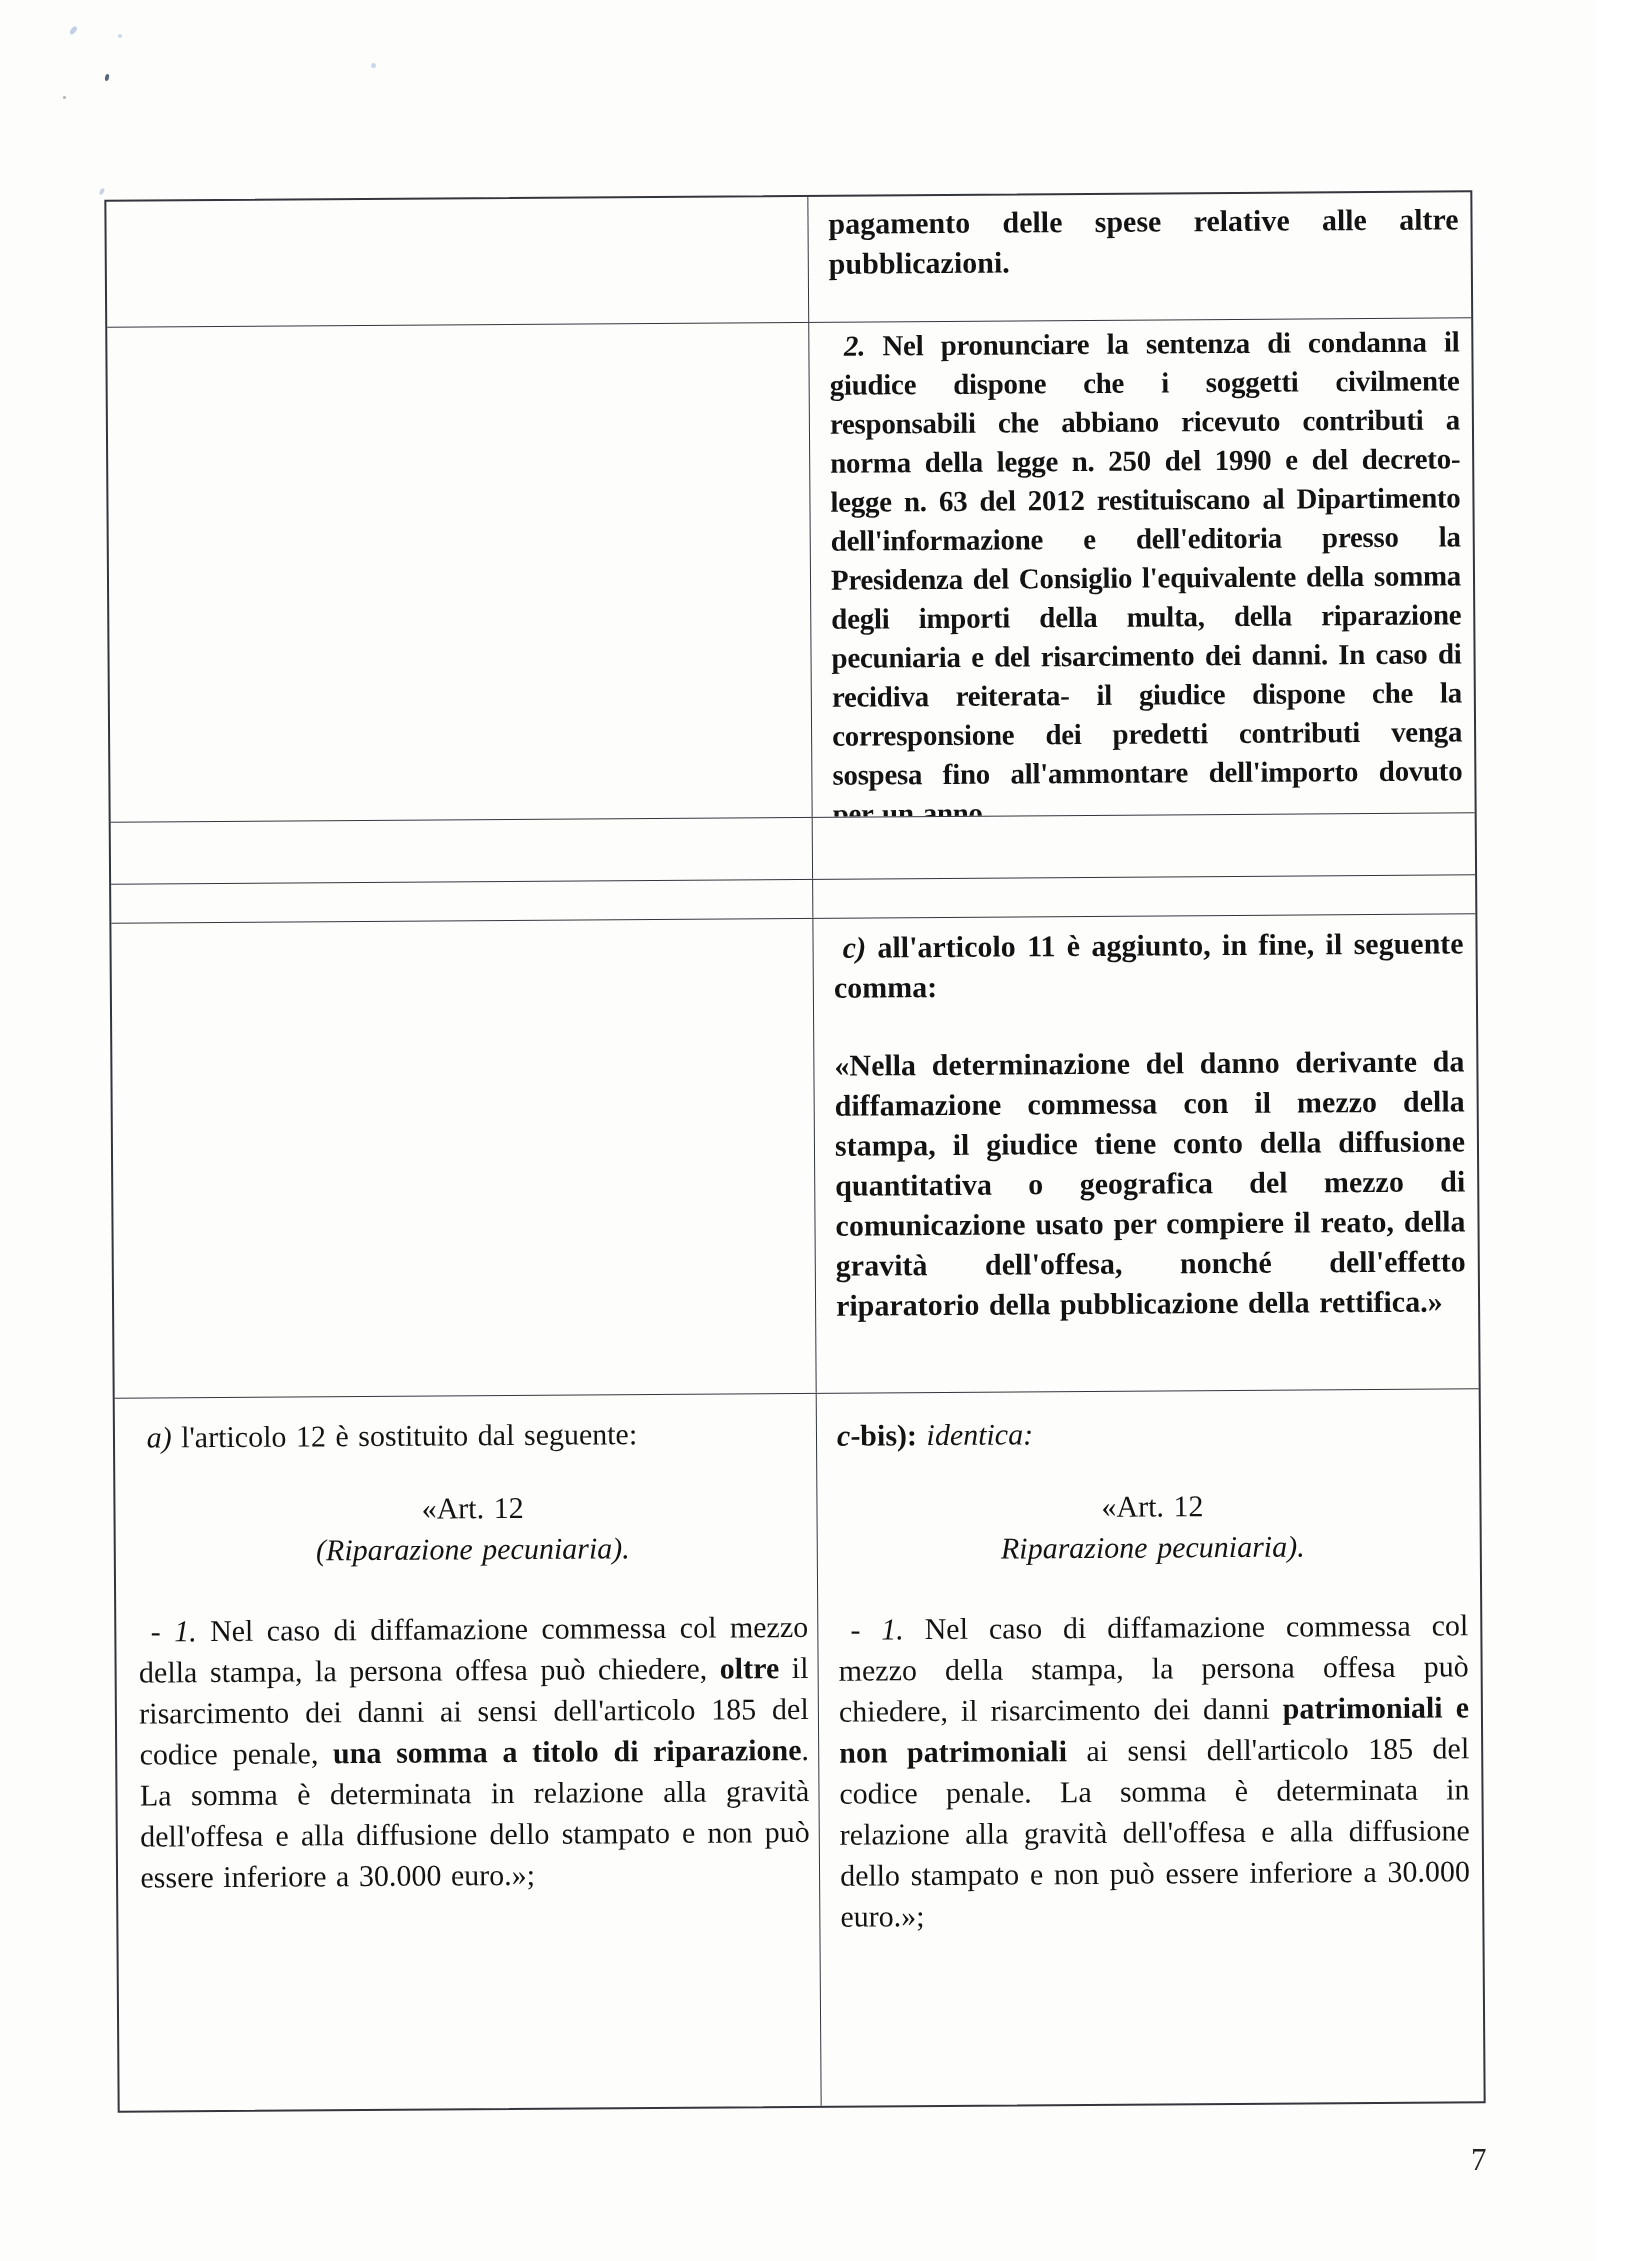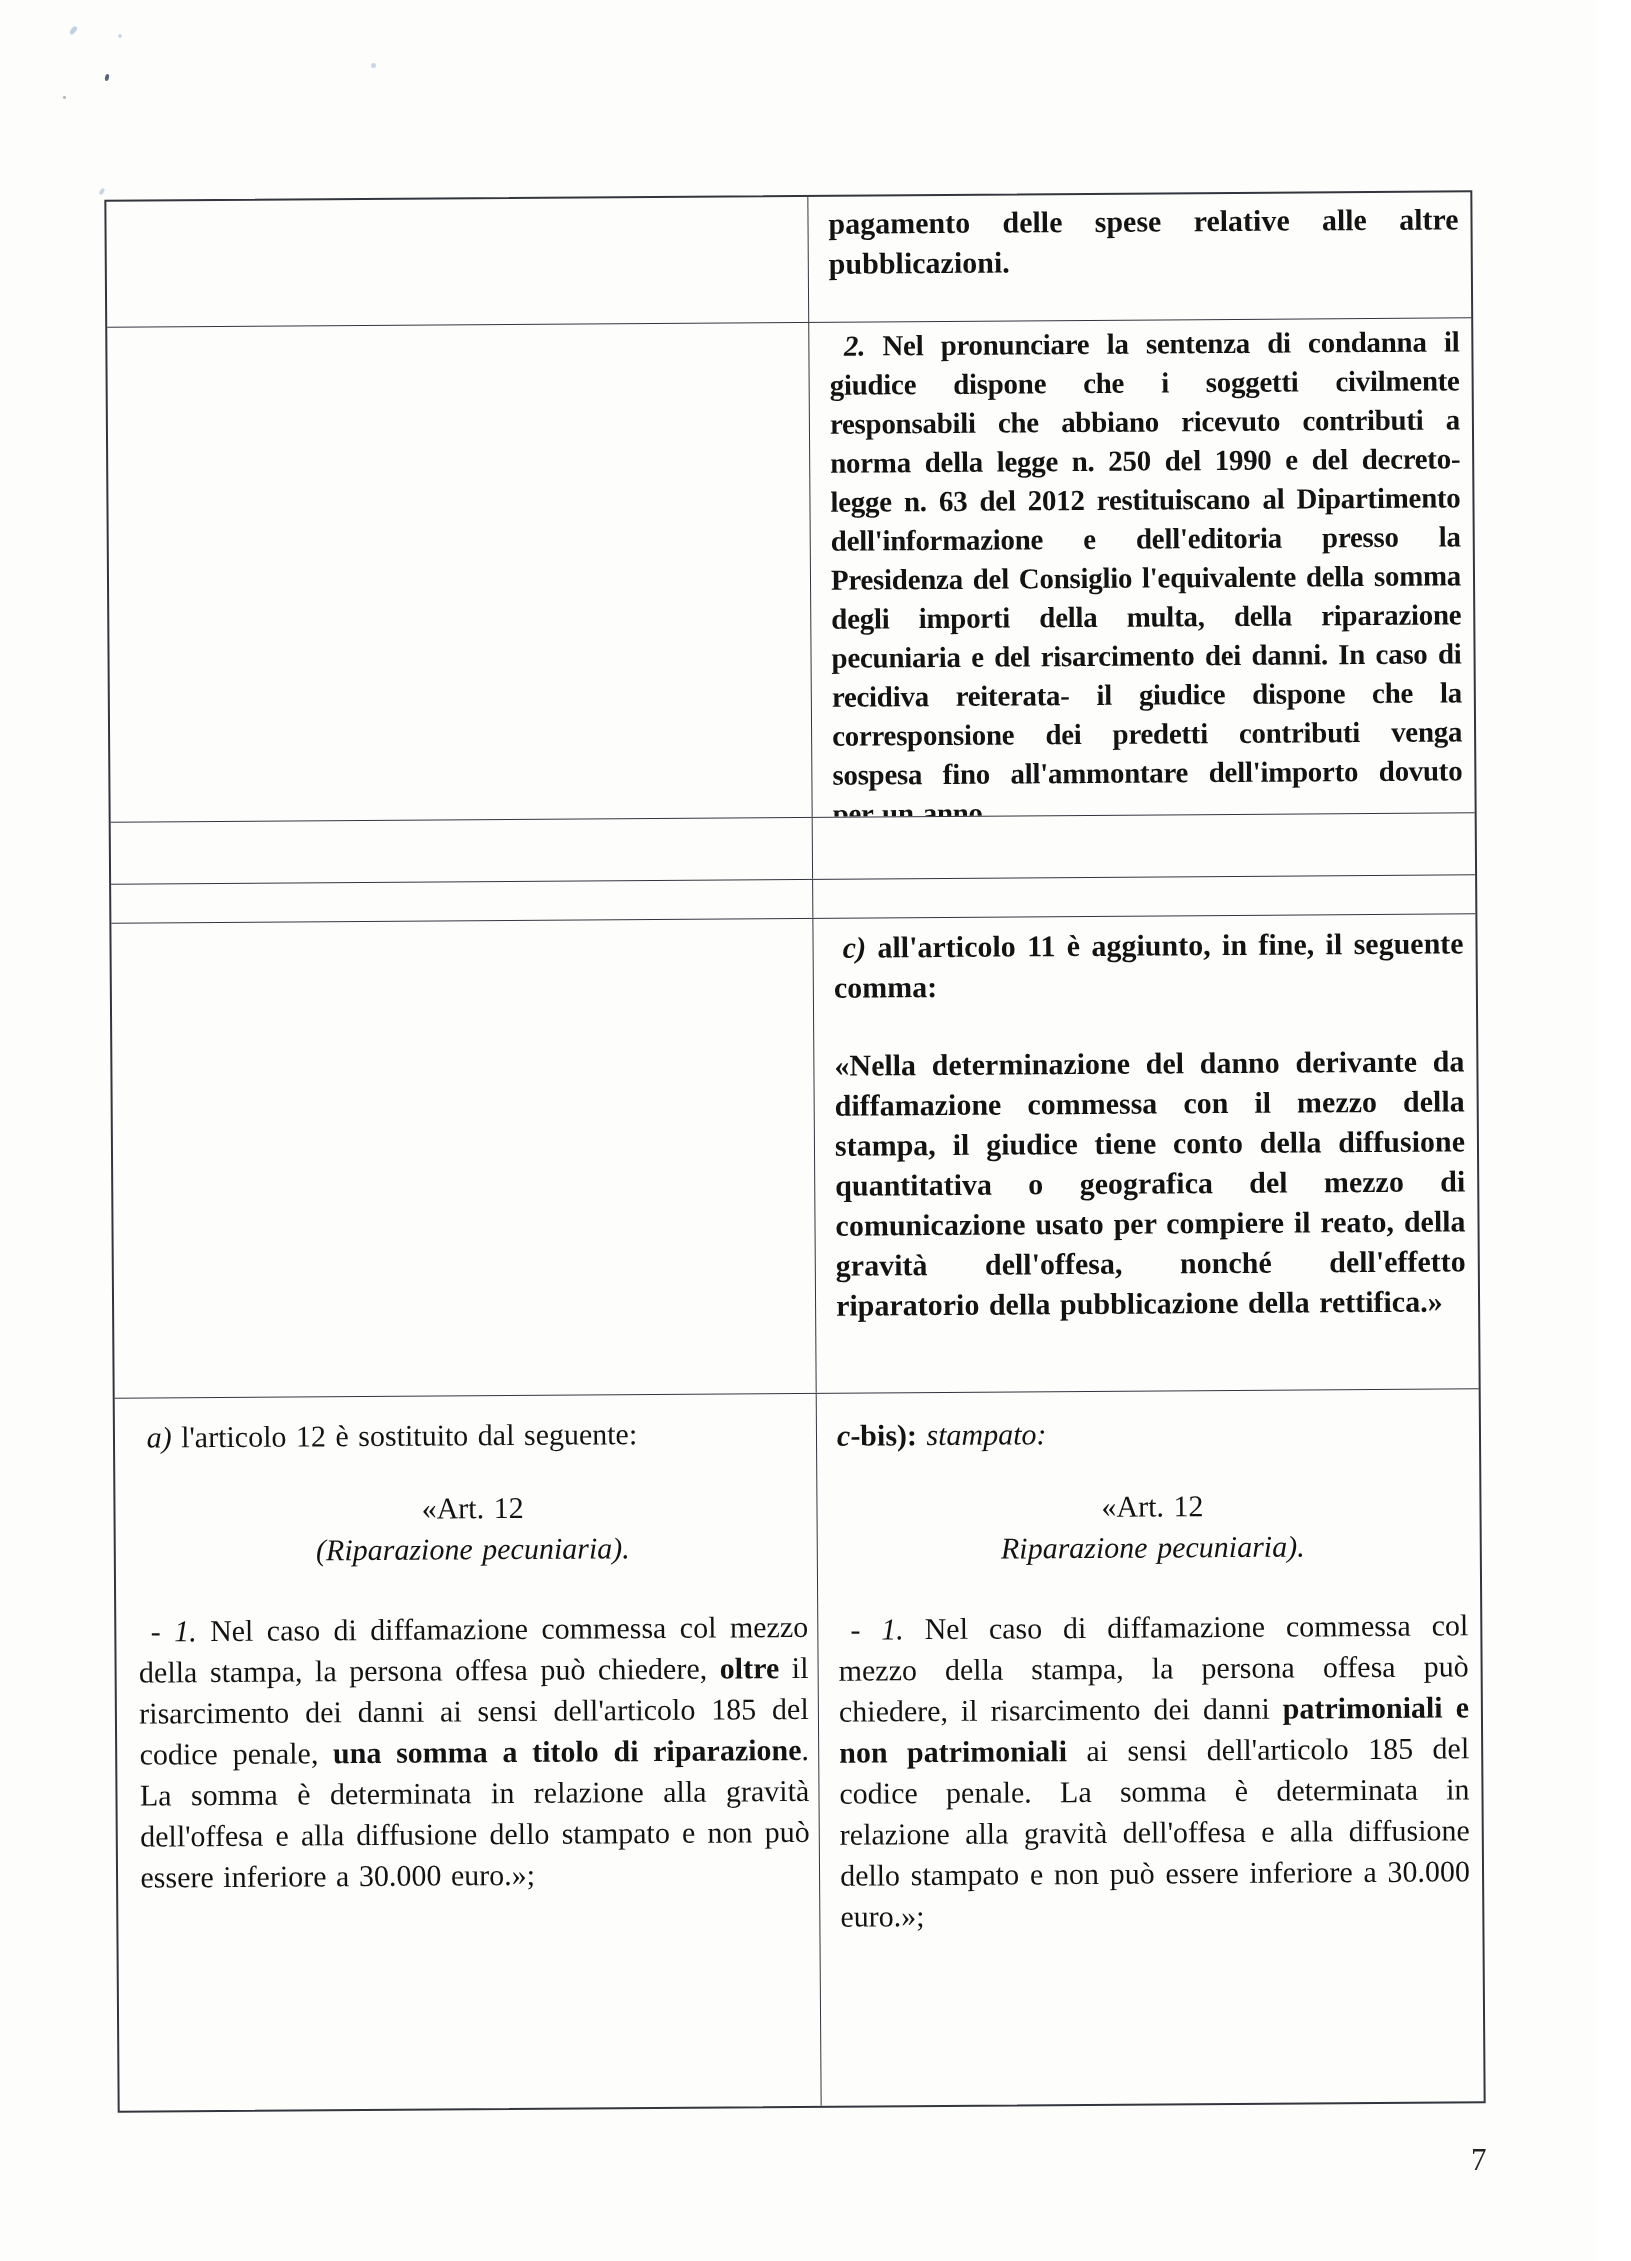--- a/index.html
+++ b/index.html
@@ -128,21 +128,21 @@
     </div>
 
     <div class="row h6">
       <div class="cell cl">
         <p class="para left-align indent-sm"><span class="it">a)</span><span> l'articolo 12 è sostituito dal seguente:</span></p>
         <p class="para center art-title">«Art. 12</p>
         <p class="para center it">(Riparazione pecuniaria).</p>
         <p class="para body-par"><span>- </span><span class="it">1.</span><span> Nel caso di diffamazione commessa col mezzo della stampa, la persona offesa può chiedere, </span><span class="b">oltre</span><span> il risarcimento dei danni ai sensi dell'articolo 185 del codice penale, </span><span class="b">una somma a titolo di riparazione</span><span>. La somma è determinata in relazione alla gravità dell'offesa e alla diffusione dello stampato e non può essere inferiore a 30.000 euro.»;</span></p>
       </div>
       <div class="cell cr">
-        <p class="para left-align"><span class="bi">c</span><span class="b">-bis):</span><span class="it"> stampato:</span></p>
+        <p class="para left-align"><span class="bi">c</span><span class="b">-bis):</span><span class="it"> identica:</span></p>
         <p class="para center art-title">«Art. 12</p>
         <p class="para center it">Riparazione pecuniaria).</p>
         <p class="para body-par"><span>- </span><span class="it">1.</span><span> Nel caso di diffamazione commessa col mezzo della stampa, la persona offesa può chiedere, il risarcimento dei danni </span><span class="b">patrimoniali e non patrimoniali</span><span> ai sensi dell'articolo 185 del codice penale. La somma è determinata in relazione alla gravità dell'offesa e alla diffusione dello stampato e non può essere inferiore a 30.000 euro.»;</span></p>
       </div>
     </div>
 
   </div>
 
   <div class="page-num">7</div>
 

